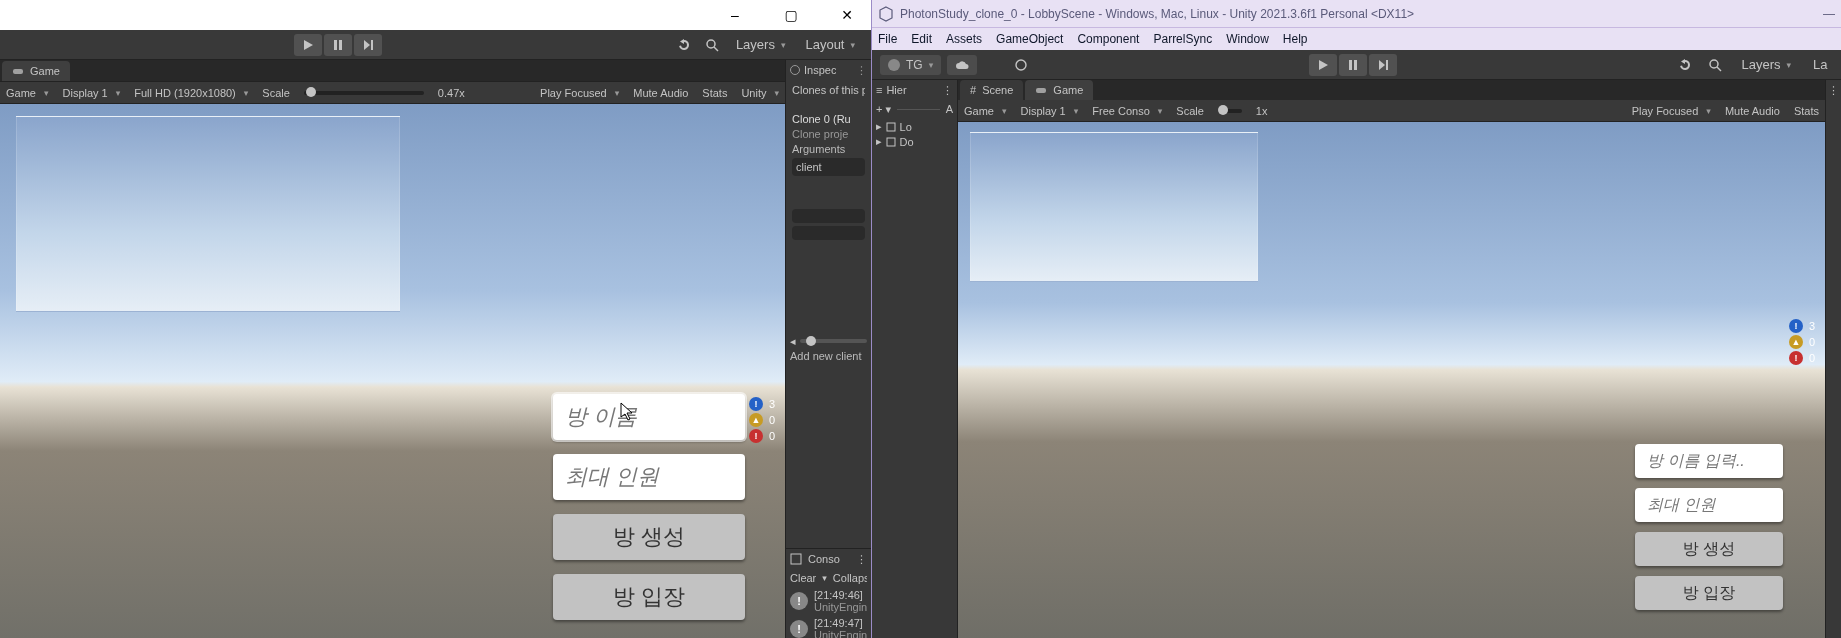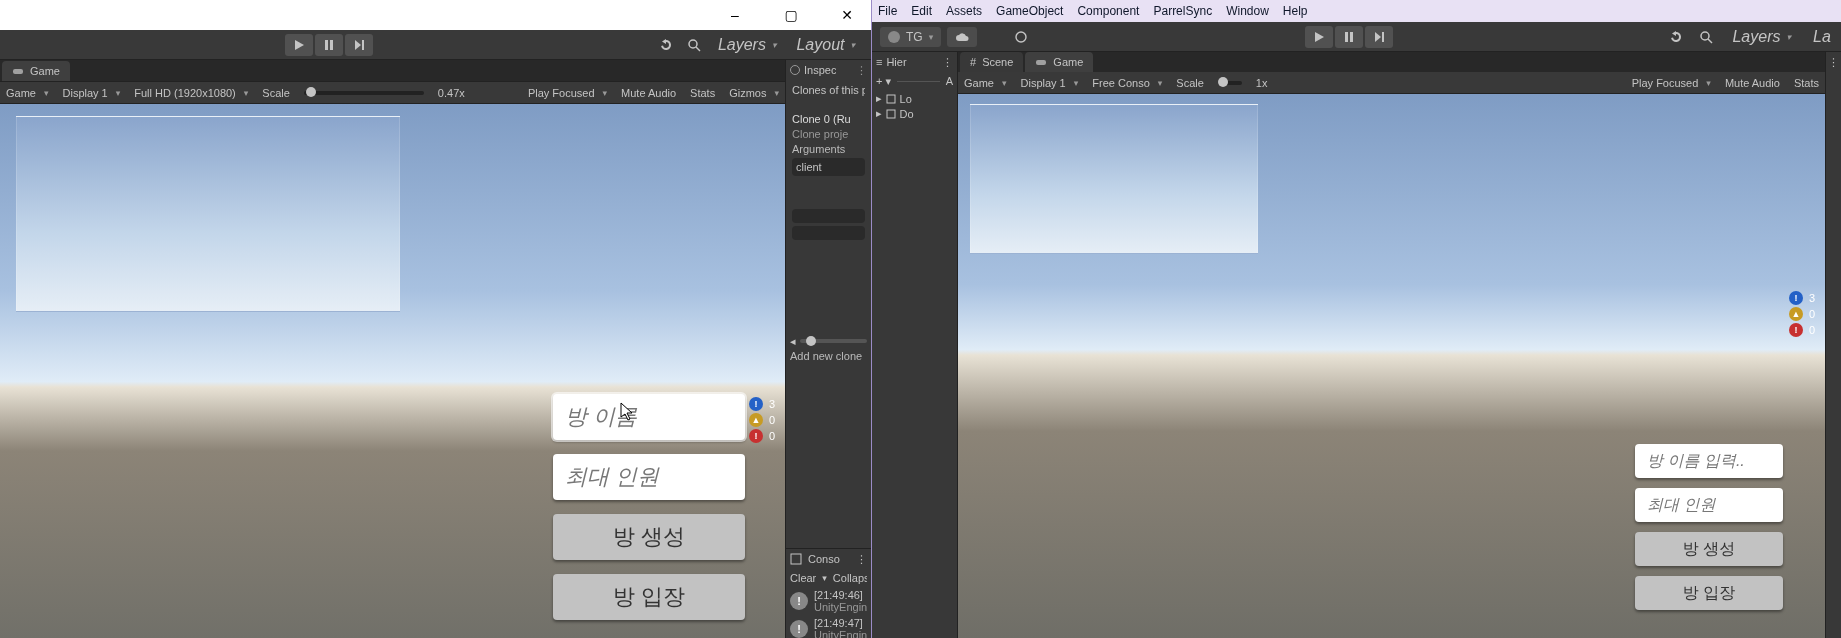--- a/index.html
+++ b/index.html
@@ -27,22 +27,22 @@
     display: flex; align-items: center; justify-content: center; color: #c4c4c4;
   }
   .play-btn svg { width: 12px; height: 12px; fill: #c4c4c4; }
   .tool-icon {
     width: 24px; height: 22px; display: flex; align-items: center; justify-content: center;
     color: #c4c4c4; border-radius: 3px;
   }
   .tool-icon svg { width: 14px; height: 14px; fill: #c4c4c4; }
 
   .drop {
-    height: 22px; padding: 0 8px; color: #c4c4c4; font-size: 16px;
-    display: flex; align-items: center; gap: 6px; border-radius: 3px; font-style: italic;
+    height: 22px; padding: 0 8px; color: #c4c4c4; font-size: 13px;
+    display: flex; align-items: center; gap: 6px; border-radius: 3px;
   }
   .drop::after { content: "▾"; font-size: 9px; color: #999; }
 
   
   .tab-strip {
     height: 22px; background: #282828; border-bottom: 1px solid #222;
     display: flex; align-items: flex-end; padding-left: 2px;
   }
   .tab {
     height: 20px; padding: 0 10px; background: #383838; color: #c4c4c4;
@@ -259,21 +259,21 @@
         <div class="gtb-drop">Game</div>
         <div class="gtb-drop">Display 1</div>
         <div class="gtb-drop">Full HD (1920x1080)</div>
         <div class="gtb-label">Scale</div>
         <div class="gtb-slider"></div>
         <div class="gtb-label">0.47x</div>
         <div style="flex:1"></div>
         <div class="gtb-drop">Play Focused</div>
         <div class="gtb-label">Mute Audio</div>
         <div class="gtb-label">Stats</div>
-        <div class="gtb-drop">Gizmos</div>
+        <div class="gtb-drop">Unity</div>
       </div>
       <div class="game-view-wrap">
         <div class="game-view">
           <div class="sky-inset"></div>
 
           <div class="lobby-ui">
             <div class="lobby-input focused">
               <span>방 이름</span>
             </div>
             <div class="lobby-input">
@@ -322,21 +322,21 @@
         <div class="field truncated">client</div>
         <div class="field" style="height:14px;margin-top:30px;"></div>
         <div class="field" style="height:14px;"></div>
       </div>
       <div class="clones-slider">
         <span>◂</span>
         <div class="track">
             <div class="thumb"></div>
           </div>
       </div>
-      <div class="truncated" style="padding:2px 4px;color:#bbb;">Add new clone</div>
+      <div class="truncated" style="padding:2px 4px;color:#bbb;">Add new client</div>
       <div style="flex:1"></div>
       <div class="console">
         <div class="console-tabs">
           <svg width="12" height="12" viewBox="0 0 12 12">
               <rect x="1" y="1" width="10" height="10" fill="none" stroke="#c4c4c4"></rect>
             </svg>
           <span class="truncated">Conso</span>
           <span class="more" style="margin-left:auto;">⋮</span>
         </div>
         <div class="console-toolbar">
@@ -361,20 +361,31 @@
           </div>
         </div>
       </div>
     </div>
 
   </div>
 </div>
 
 <div class="right-app">
 
+  <div class="titlebar">
+    <span class="unity-logo">
+      <svg viewBox="0 0 16 16">
+          <path d="M8 1 L14 4 L14 12 L8 15 L2 12 L2 4 Z" fill="none" stroke="#5a5a7a" stroke-width="1.2"></path>
+        </svg>
+    </span>
+    <span class="truncated" style="flex:1;">PhotonStudy_clone_0 - LobbyScene - Windows, Mac, Linux - Unity 2021.3.6f1 Personal &lt;DX11&gt;</span>
+    <span class="win-controls">
+      <span>—</span>
+    </span>
+  </div>
 
   <div class="menubar">
     <span>File</span>
     <span>Edit</span>
     <span>Assets</span>
     <span>GameObject</span>
     <span>Component</span>
     <span>ParrelSync</span>
     <span>Window</span>
     <span>Help</span>

